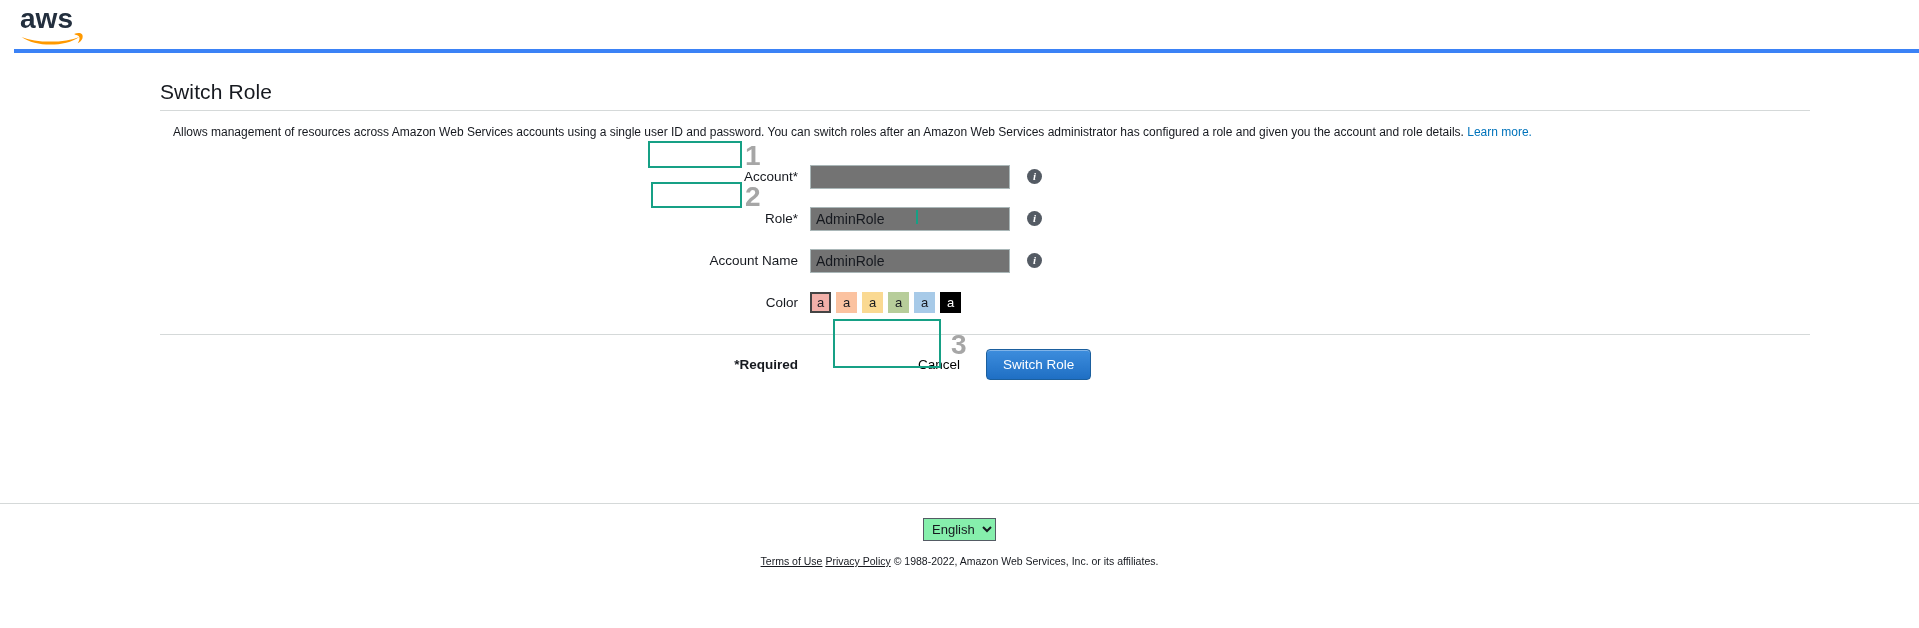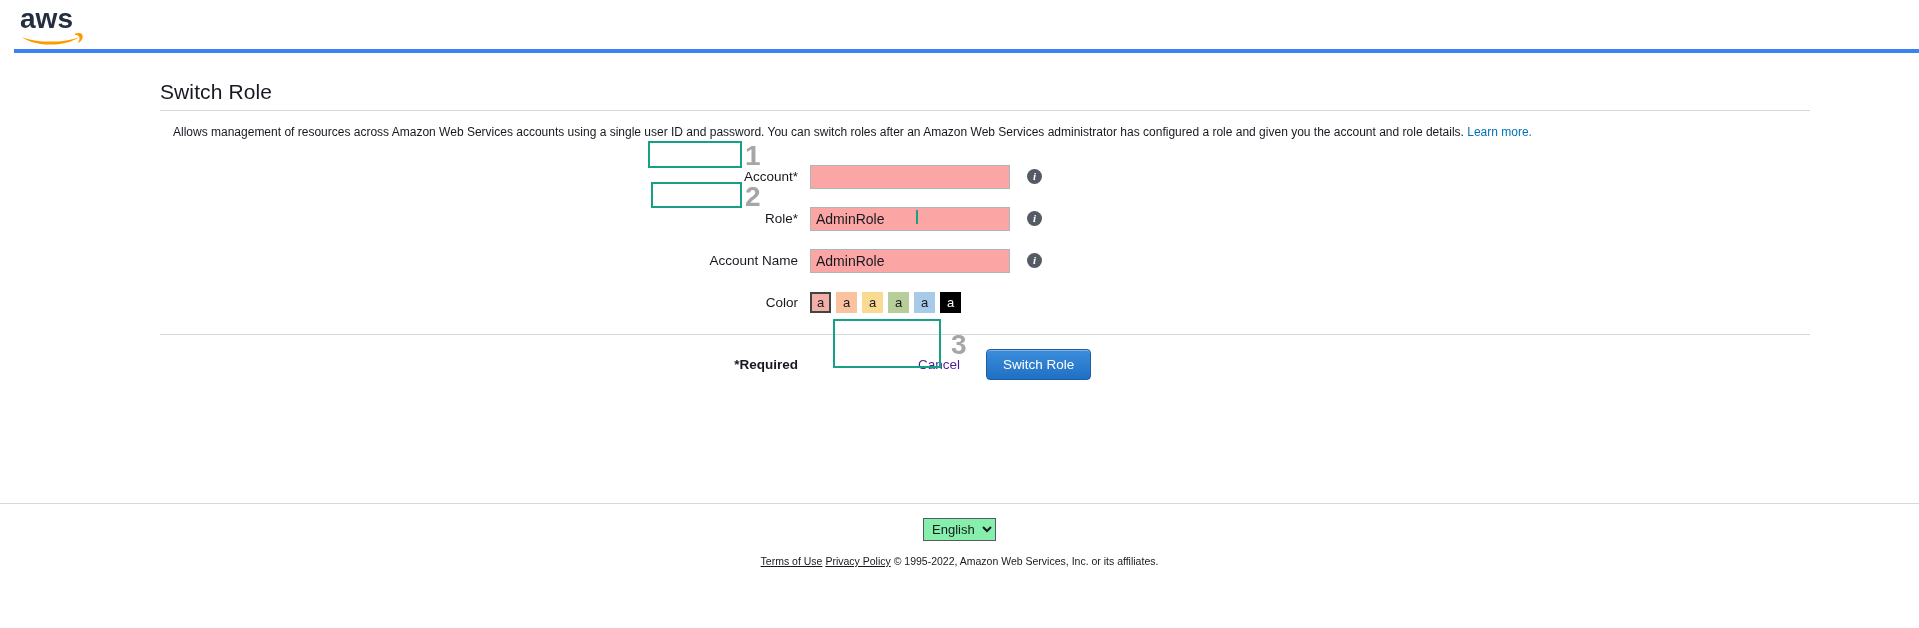--- a/index.html
+++ b/index.html
@@ -83,21 +83,21 @@
     flex: none;
   }
   .field-wrap {
     position: relative;
     flex: none;
   }
   .text-input {
     width: 200px;
     height: 24px;
     border: 1px solid #aab7b8;
-    background: #fca5a5;
+    background: #737373;
     font-family: "Liberation Sans", sans-serif;
     font-size: 14px;
     color: #16191f;
     padding: 0 5px;
     box-sizing: border-box;
     outline: none;
   }
   .info-icon {
     width: 15px;
     height: 15px;
@@ -156,21 +156,21 @@
     font-weight: bold;
     box-sizing: border-box;
     flex: none;
   }
   .action-spacer {
     width: 108px;
     flex: none;
   }
   .cancel-link {
     font-size: 13.5px;
-    color: #4c1d95;
+    color: #000000;
     text-decoration: none;
     cursor: pointer;
   }
   .switch-btn {
     margin-left: 26px;
     background: linear-gradient(to bottom, #3d8ddd 0%, #1f6fc4 100%);
     border: 1px solid #1b5f9e;
     border-radius: 4px;
     color: #ffffff;
     font-size: 13.5px;
@@ -318,15 +318,15 @@
 <div class="annot-tick" id="annot-tick-1" style="background: rgb(22, 160, 133);"></div>
 
 <div class="annot-box" id="annot-box-3" style="border-color: rgb(22, 160, 133);"></div>
 <div class="annot-num" id="annot-num-3" style="color: rgb(166, 166, 166);">3</div>
 
 <div class="page-footer">
   <select class="lang-select" id="language-select"><option value="English">English</option></select>
   <div class="footer-legal">
     <a href="#">Terms of Use</a>
     <a href="#">Privacy Policy</a>
-    <span>© 1995-2022, Amazon Web Services, Inc. or its affiliates.</span>
+    <span>© 1988-2022, Amazon Web Services, Inc. or its affiliates.</span>
   </div>
 </div>
 
 </body></html>

